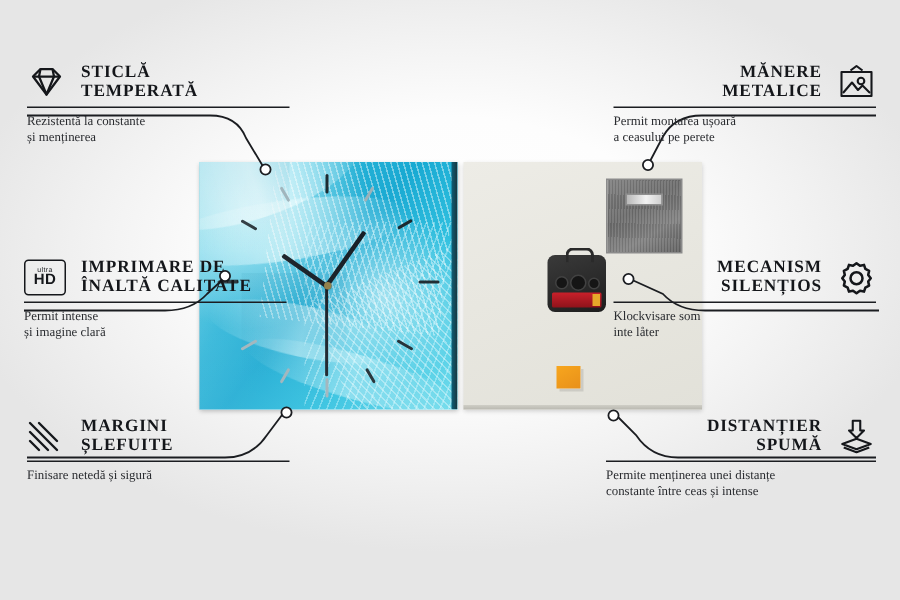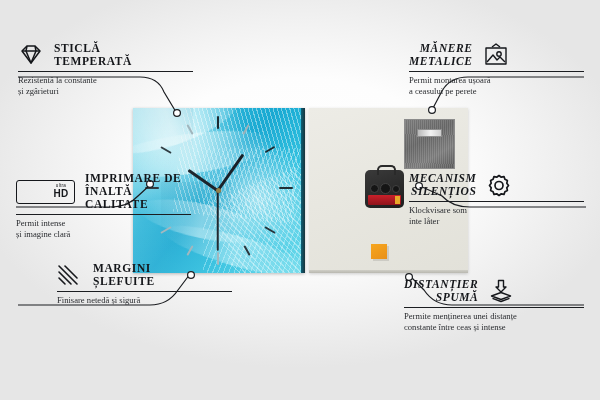--- a/index.html
+++ b/index.html
@@ -209,21 +209,21 @@
   .callout {
     position: absolute;
     width: 175px;
   }
   .callout .head {
     display: flex;
     align-items: center;
     gap: 10px;
   }
   .callout.right .head {
-    font-style: italic;
+    justify-content: flex-end;
   }
   .callout .title {
     font-family: "Liberation Serif", serif;
     font-weight: bold;
     font-size: 11.5px;
     line-height: 13px;
     letter-spacing: 0.6px;
     color: #14161a;
     text-transform: uppercase;
   }
@@ -255,21 +255,20 @@
     flex: 0 0 auto;
     width: 26px;
     height: 22px;
     border: 1.4px solid #15171b;
     border-radius: 3px;
     display: flex;
     flex-direction: column;
     align-items: center;
     justify-content: center;
     line-height: 1;
-    padding-left: 31px;
   }
   .hd-badge .ultra {
     font-family: "Liberation Sans", sans-serif;
     font-size: 4.6px;
     letter-spacing: 0.3px;
     color: #15171b;
   }
   .hd-badge .hd {
     font-family: "Liberation Sans", sans-serif;
     font-weight: bold;
@@ -381,21 +380,21 @@
         </g>
       </svg>
       <div class="title">
         <div>STICLĂ</div>
         <div>TEMPERATĂ</div>
       </div>
     </div>
     <div class="rule"></div>
     <div class="desc">
       <div>Rezistentă la constante</div>
-      <div>și zgârieturi</div>
+      <div>și menținerea</div>
     </div>
   </div>
 
   <div class="callout left" style="left:16px; top:172px;">
     <div class="head">
       <div class="hd-badge">
         <span class="ultra">ultra</span>
         <span class="hd">HD</span>
       </div>
       <div class="title">
@@ -403,21 +402,21 @@
         <div>ÎNALTĂ CALITATE</div>
       </div>
     </div>
     <div class="rule"></div>
     <div class="desc">
       <div>Permit intense</div>
       <div>și imagine clară</div>
     </div>
   </div>
 
-  <div class="callout left" style="left:18px; top:262px;margin-left:39px;">
+  <div class="callout left" style="left:18px; top:278px;">
     <div class="head">
       <svg class="icon" viewBox="0 0 26 24">
         <g stroke="#15171b" stroke-width="1.6" stroke-linecap="round">
           <path d="M2,3 L20,21"></path>
           <path d="M2,9 L14,21"></path>
           <path d="M2,15 L8,21"></path>
           <path d="M8,3 L20,15"></path>
         </g>
       </svg>
       <div class="title">

